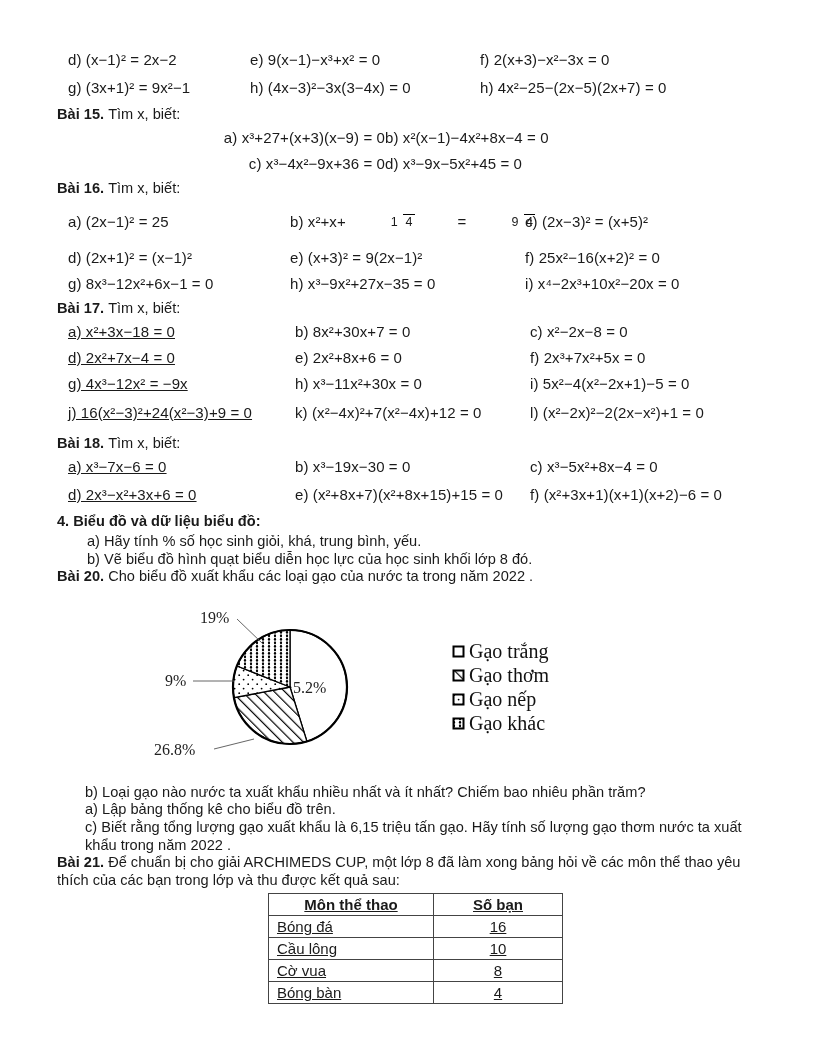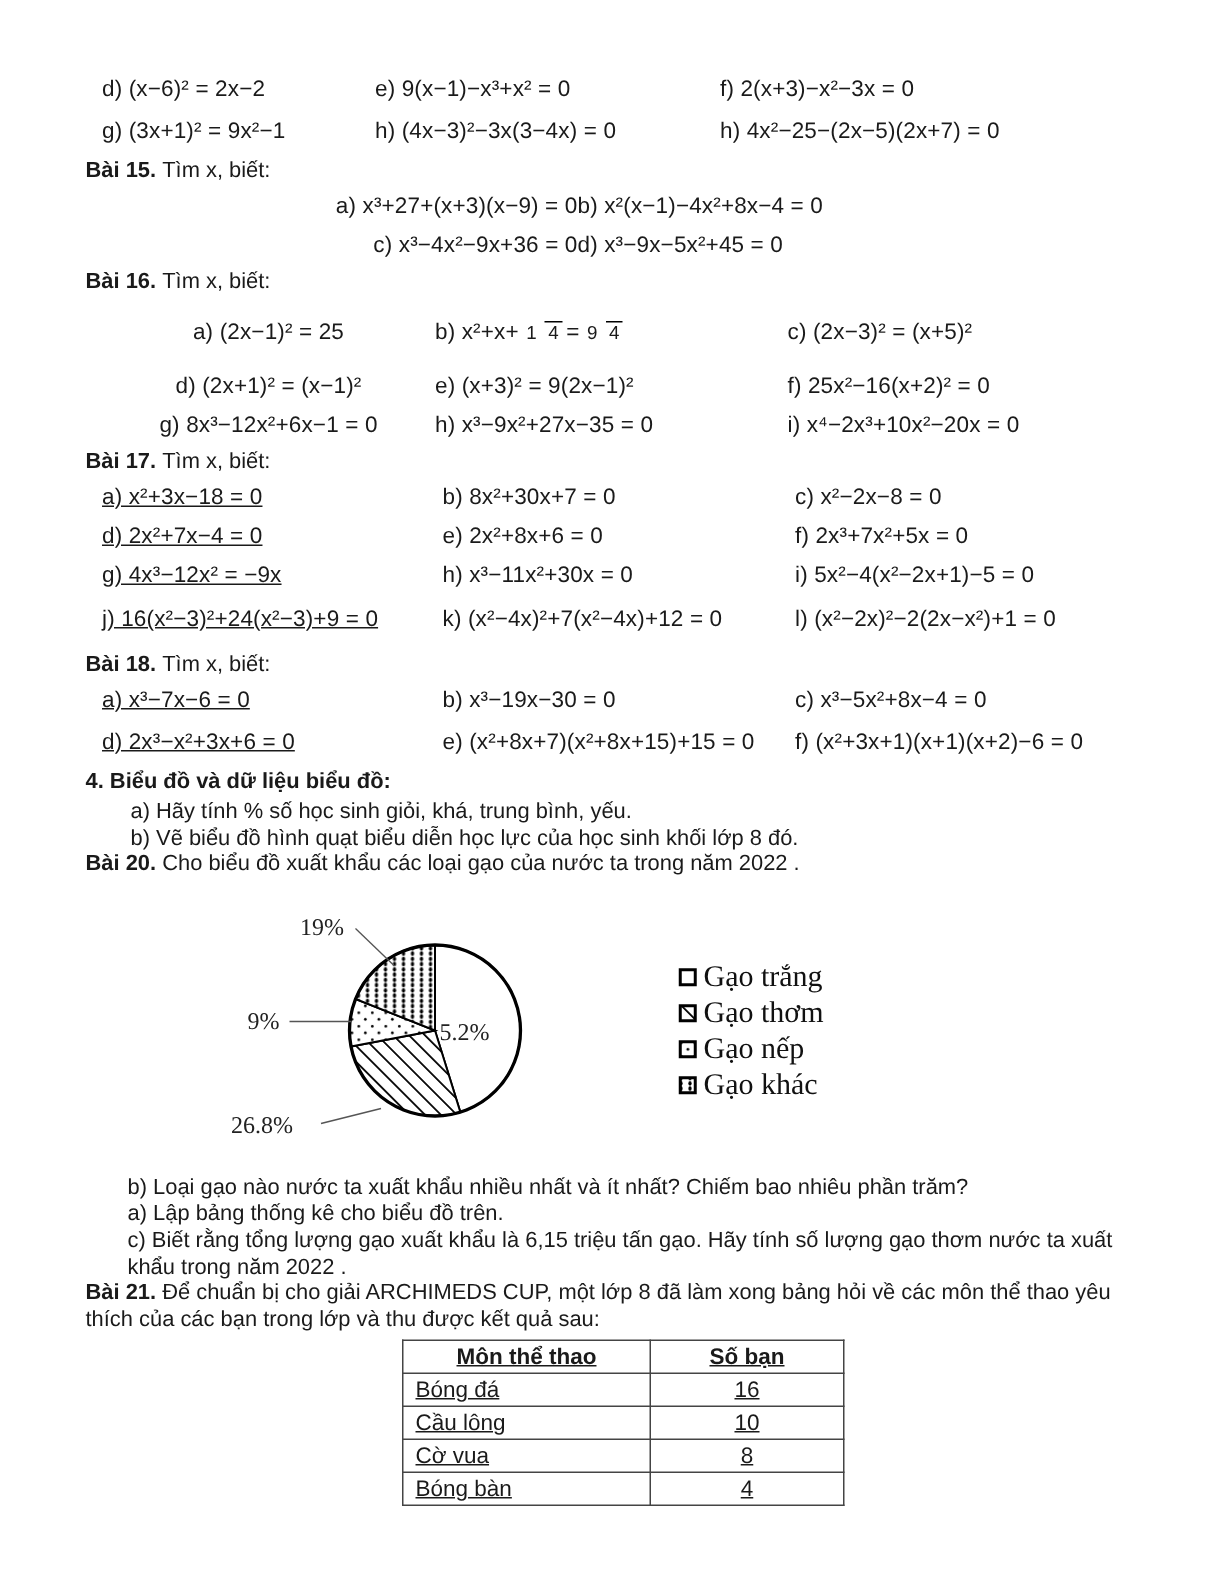--- a/index.html
+++ b/index.html
@@ -10,53 +10,53 @@
     padding:48px 50px 20px 57px;
     background:#fff;
     font-family:"Liberation Sans", sans-serif;
     font-size:14.6px;
     color:#1a1a1a;
   }
   .eq{font-size:15px;letter-spacing:0.1px;white-space:nowrap;}
   .row{display:flex;align-items:center;padding-left:11px;line-height:23px;margin-bottom:3px;}
   .row .c1a{width:182px;} .row .c2a{width:230px;}
   .row .c1b{width:317px;text-align:right;}
-  .row .c1c{width:222px;text-align:center;} .row .c2c{width:235px;}
+  .row .c1c{width:222px;} .row .c2c{width:235px;}
   .row .c1d{width:227px;text-decoration:underline;} .row .c2d{width:235px;}
   .heading{font-weight:bold;line-height:20px;margin:3px 0 2px 0;}
   .heading .plain{font-weight:normal;}
   .para{line-height:17.6px;margin:0 0 1px 0;}
   .para b{font-weight:bold;}
   .sub{padding-left:30px;line-height:17.6px;}
   .hang{padding-left:28px;line-height:17.6px;}
   .frac{display:inline-block;vertical-align:middle;text-align:center;font-size:12.5px;line-height:1.15;margin:0 3px;}
   .frac .den{border-top:1.2px solid #000;padding:0 2px;}
   .frac .num{padding:0 2px;}
   .tall{line-height:44px;margin-bottom:2px;}
-  .tall .frow{display:flex;align-items:center;}
+  .tall .frow{display:flex;align-items:center;gap:40px;}
   .chart-block{position:relative;height:190px;margin:6px 0 2px 0;}
   .chart-block svg.main{position:absolute;left:0;top:0;}
   .pie-label{font-family:"Liberation Serif", serif;font-size:16px;fill:#222;}
   .legend{position:absolute;left:395px;top:48px;}
   .legend-item{display:flex;align-items:center;height:24px;}
   .legend-item svg{margin-right:4px;}
   .legend-item span{font-family:"Liberation Serif", serif;font-size:20px;color:#111;}
   .sport-table{border-collapse:collapse;margin:4px 0 0 211px;}
   .sport-table td,.sport-table th{border:1.2px solid #444;font-size:15px;line-height:19px;padding:1px 8px;text-decoration:underline;}
   .sport-table th{font-weight:bold;text-align:center;}
   .sport-table td.name{width:148px;text-align:left;}
   .sport-table td.num{width:112px;text-align:center;}
 </style>
 </head>
 <body>
 
 <div class="page">
 
   <div class="row">
-    <span class="eq c1a">d) (x−6)² = 2x−2</span>
+    <span class="eq c1a">d) (x−1)² = 2x−2</span>
     <span class="eq c2a">e) 9(x−1)−x³+x² = 0</span>
     <span class="eq">f) 2(x+3)−x²−3x = 0</span>
   </div>
   <div class="row" style="line-height:27px;">
     <span class="eq c1a">g) (3x+1)² = 9x²−1</span>
     <span class="eq c2a">h) (4x−3)²−3x(3−4x) = 0</span>
     <span class="eq">h) 4x²−25−(2x−5)(2x+7) = 0</span>
   </div>
 
   <div class="heading">

